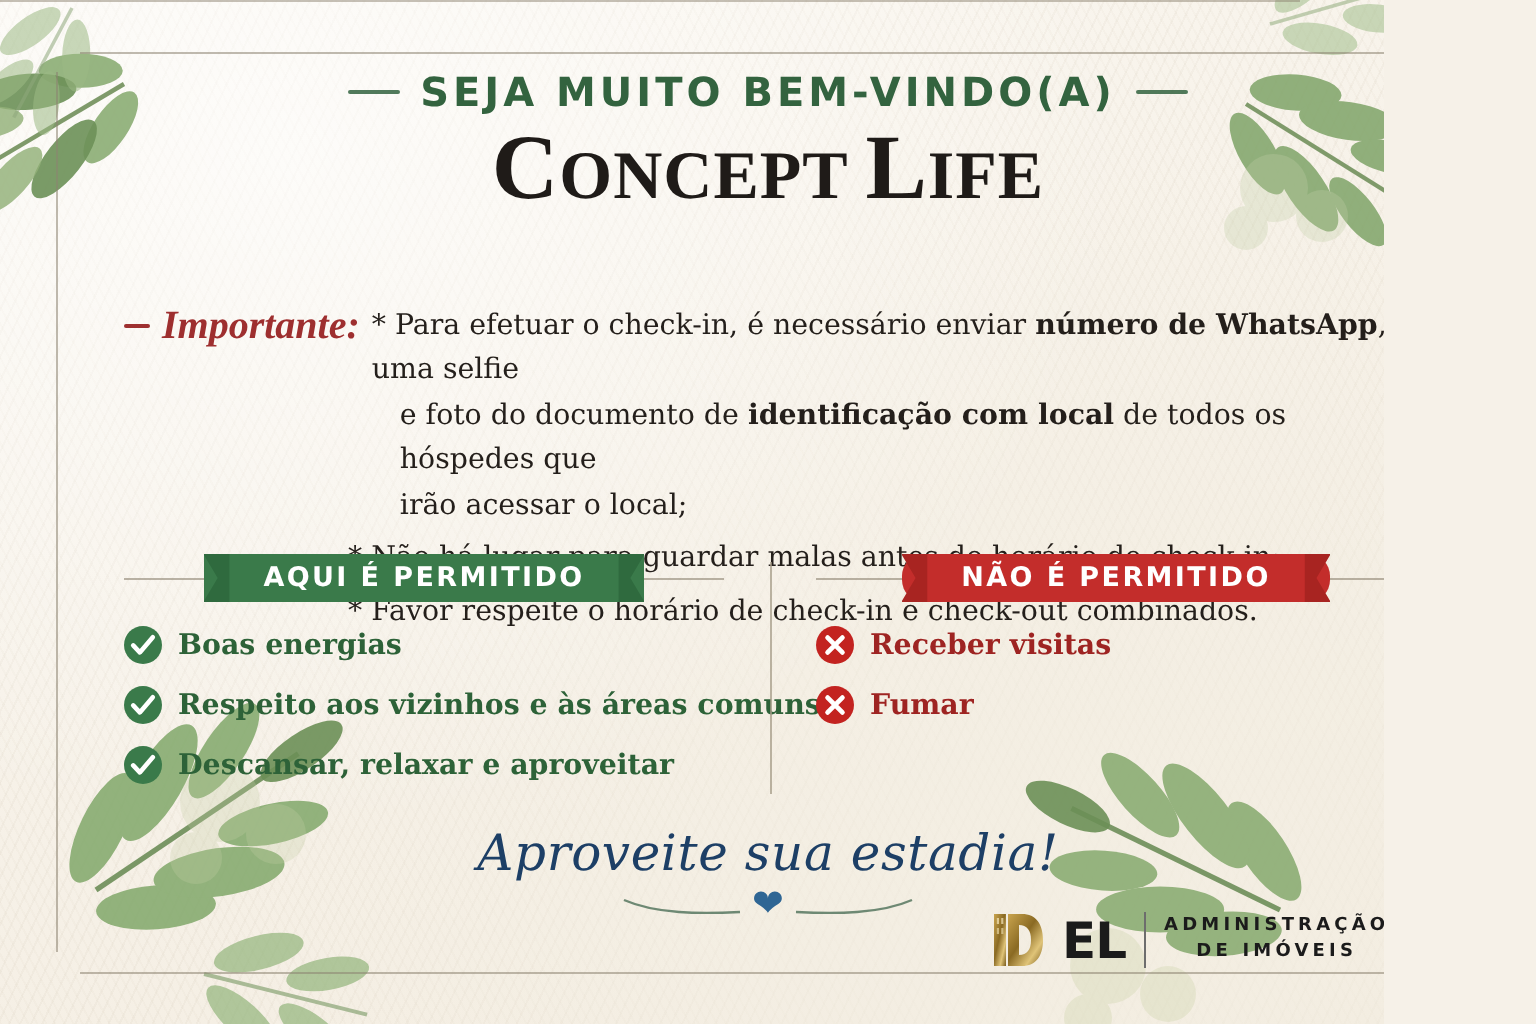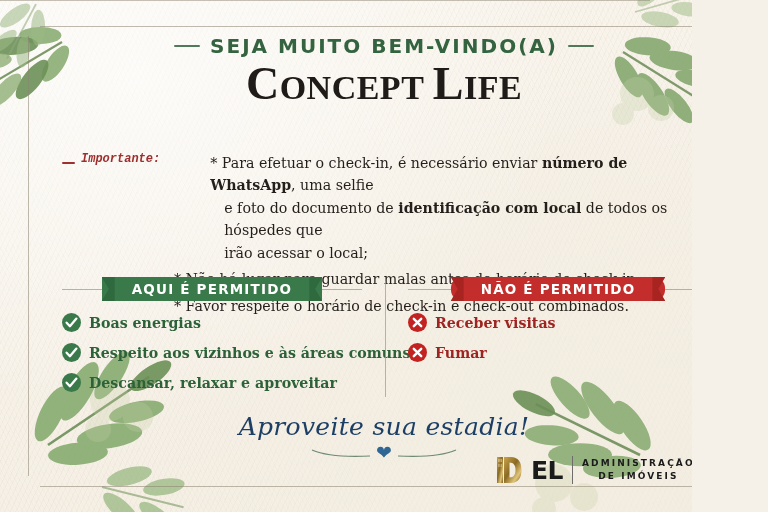--- a/index.html
+++ b/index.html
@@ -50,26 +50,26 @@
   #subtitle-row{display:flex;align-items:center;justify-content:center;gap:6px;margin-top:10px;}
   #subtitle{
     font-family:"DejaVu Serif",serif;font-style:italic;font-size:15.5px;color:#2a2420;white-space:nowrap;
   }
 
   
   #important-block{position:absolute;left:62px;top:152px;width:650px;}
   #imp-line1{display:flex;align-items:flex-start;gap:6px;}
   #imp-dash{width:13px;height:2px;background:#9e3030;margin-top:10px;border-radius:1px;flex:0 0 auto;}
   #imp-label{
-    font-family:Liberation Mono, monospace;font-weight:bold;font-style:italic;
-    font-size:12px;color:#9e2f2f;white-space:nowrap;flex:0 0 auto;
+    font-family:Liberation Serif, serif;font-weight:bold;font-style:italic;
+    font-size:20px;color:#9e2f2f;white-space:nowrap;flex:0 0 auto;
   }
   .body-txt{font-family:"DejaVu Serif",serif;font-size:14.2px;color:#241f1b;line-height:1.58;}
   .body-txt b{font-weight:bold;}
-  #imp-body{flex:1;margin-left:44px;}
+  #imp-body{flex:1;}
   #imp-body .l2{padding-left:14px;}
   #imp-body .l3{padding-left:14px;}
   #notes{margin-top:4px;padding-left:112px;}
   #notes .note{margin-top:4px;}
 
   
   #cols{position:absolute;left:62px;top:276px;width:646px;height:126px;display:flex;}
   #col-left{width:300px;}
   #col-div{width:46px;display:flex;align-items:center;justify-content:center;}
   #col-div-line{width:1px;height:116px;background:#9c9versal;}

